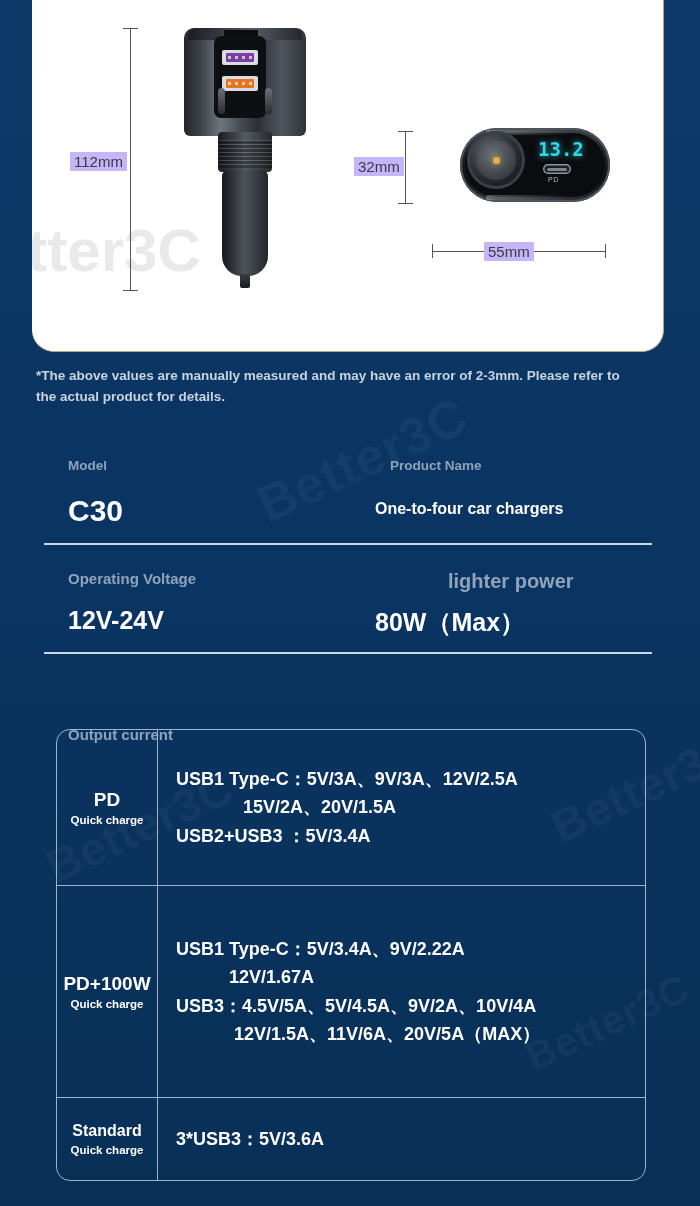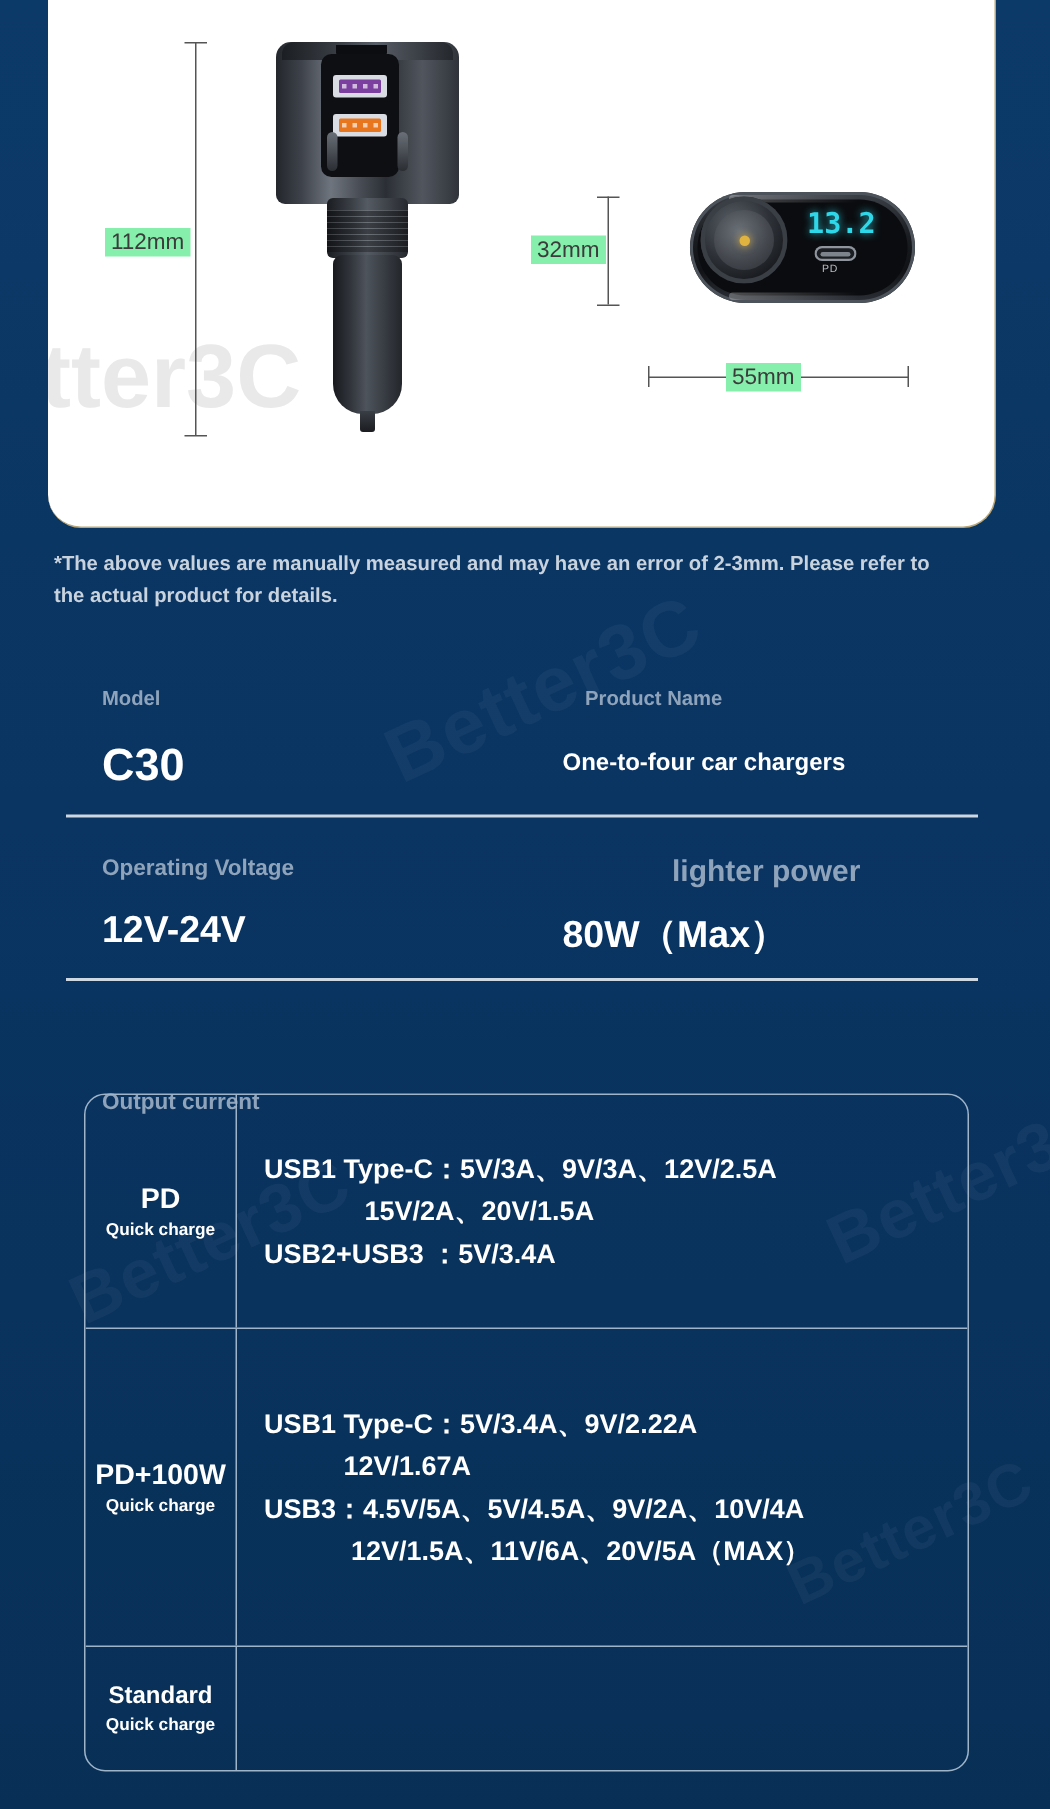--- a/index.html
+++ b/index.html
@@ -83,21 +83,21 @@
   .dim-cap-v {
     position: absolute;
     width: 1px;
     height: 14px;
     background: #555;
   }
   .dim-label {
     position: absolute;
     font-size: 15px;
     color: #3b3b3b;
-    background: #86efac;
+    background: #c4b5fd;
     padding: 1px 4px;
     font-family: "Liberation Sans", sans-serif;
   }
 
   
   .prod1 { position: absolute; left: 152px; top: 28px; width: 122px; height: 282px; }
 
   .p1-head {
     position: absolute; left: 0; top: 0; width: 122px; height: 108px;
     border-radius: 10px 10px 6px 6px;
@@ -388,17 +388,20 @@
         <div class="line">USB3：4.5V/5A、5V/4.5A、9V/2A、10V/4A</div>
         <div class="line indent3">12V/1.5A、11V/6A、20V/5A（MAX）</div>
       </div>
     </div>
 
     <div class="tbl-row tr3">
       <div class="tbl-key">
         <div class="k-main" style="font-size:16px;">Standard</div>
         <div class="k-sub">Quick charge</div>
       </div>
+      <div class="tbl-val">
+        <div class="line">3*USB3：5V/3.6A</div>
+      </div>
     </div>
 
   </div>
 
 </div>
 
 </body></html>

